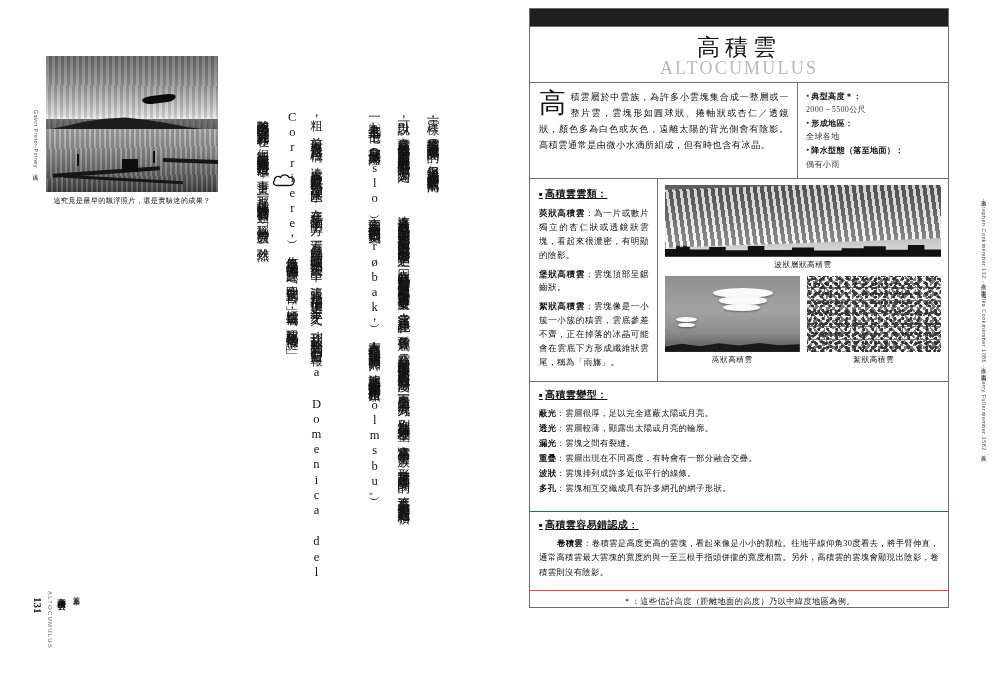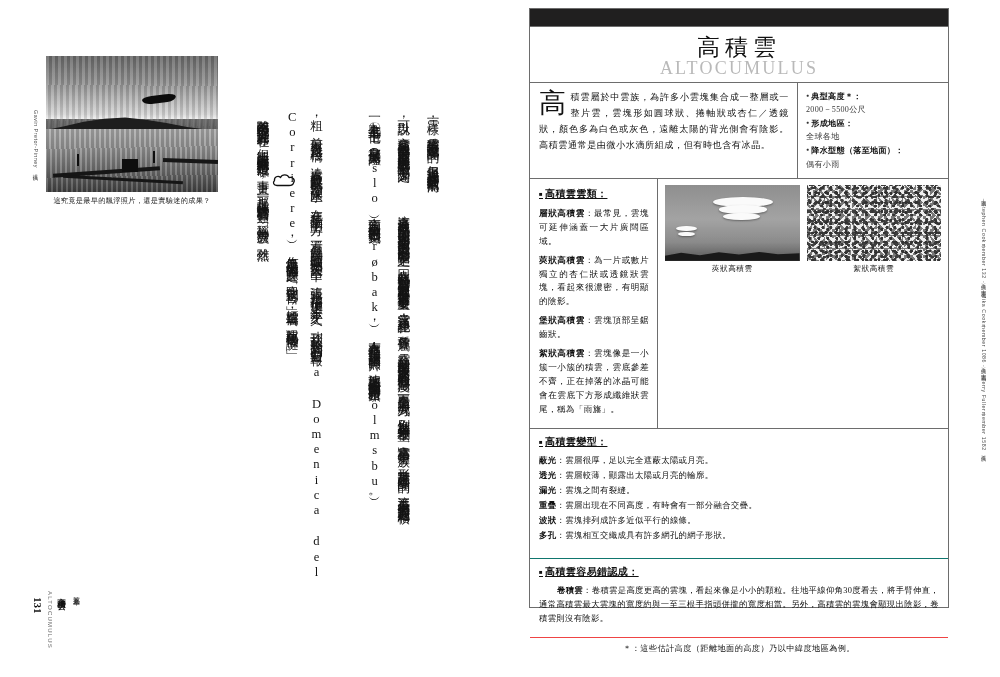--- a/index.html
+++ b/index.html
@@ -260,34 +260,37 @@
           <div class="side-h">降水型態（落至地面）：</div>
           <div class="side-v">偶有小雨</div>
         </div>
       </div>
 
       <div class="mid-row">
 
         <div class="types-col">
           <div class="sec-head">高積雲雲類：</div>
           <div class="type-item">
-            <b>層狀高積雲</b><span>：最常見，雲塊可延伸涵蓋一大片廣闊區域。</span>
-          </div>
-          <div class="type-item">
             <b>莢狀高積雲</b><span>：為一片或數片獨立的杏仁狀或透鏡狀雲塊，看起來很濃密，有明顯的陰影。</span>
           </div>
           <div class="type-item">
             <b>堡狀高積雲</b><span>：雲塊頂部呈鋸齒狀。</span>
           </div>
           <div class="type-item">
             <b>絮狀高積雲</b><span>：雲塊像是一小簇一小簇的積雲，雲底參差不齊，正在掉落的冰晶可能會在雲底下方形成纖維狀雲尾，稱為「雨旛」。</span>
           </div>
         </div>
 
         <div class="figs-col">
+          <div class="fig-wide">
+            <div class="fig-img waves">
+              <div class="skyline"></div>
+            </div>
+            <div class="fig-cap">波狀層狀高積雲</div>
+          </div>
           <div class="fig-pair">
             <div class="fig-half">
               <div class="fig-img lent">
                 <div class="lens l1"></div>
                 <div class="lens l2"></div>
                 <div class="lens l3"></div>
                 <div class="lens l4"></div>
                 <div class="lens l5"></div>
                 <div class="lhorizon"></div>
               </div>

